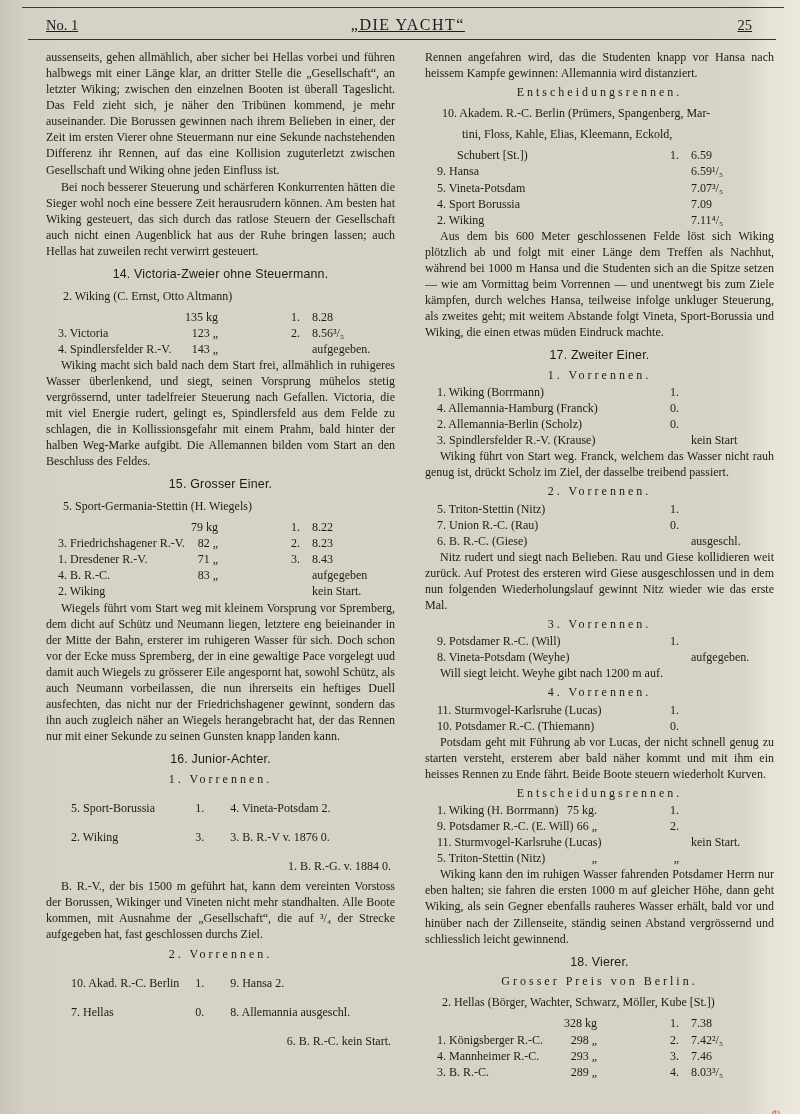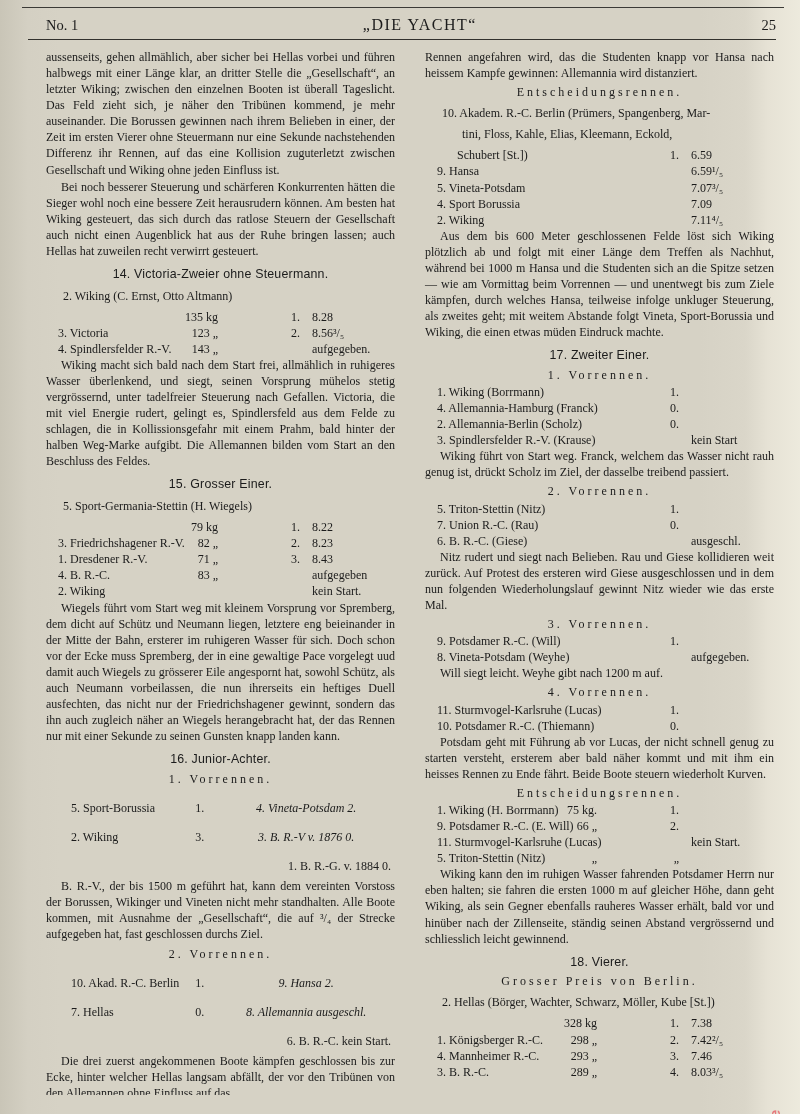--- a/index.html
+++ b/index.html
@@ -9,21 +9,21 @@
     font-family:"Liberation Serif","DejaVu Serif",serif;
   }
   .page{
     position:relative;width:800px;height:1114px;overflow:hidden;
     background:linear-gradient(90deg,#c9c5b7 0px,#d4d0c3 28px,#d6d2c5 60px,#d6d2c5 700px,#dad6c9 745px,#e6e2d5 768px,#edeadd 800px);
     color:#1b1b1b;
   }
   .top-rule{position:absolute;top:7px;left:22px;right:16px;border-top:1.5px solid #3b3a36;}
   .header{
     display:flex;justify-content:space-between;align-items:baseline;
-    padding:16px 24px 5px 46px;font-size:14.5px;
+    padding:16px 48px 5px 46px;font-size:14.5px;text-decoration:underline;
   }
   .header .title{font-size:16px;letter-spacing:1.5px;}
   .head-rule{border-top:1.5px solid #32312d;margin:0 24px 0 28px;}
   .columns{
     display:flex;gap:30px;padding:9px 38px 0 46px;
     height:1046px;overflow:hidden;
   }
   .col{
     width:349px;flex:0 0 349px;
     font-size:12px;line-height:1.34;text-align:justify;
@@ -40,21 +40,21 @@
   .resline{padding-left:12px;white-space:nowrap;margin:5px;}
   .resline.cont{padding-left:32px;}
   .res{position:relative;min-height:1.34em;white-space:nowrap;margin:0;}
   .res .n{display:inline-block;padding-left:12px;}
   .res.cont .n{padding-left:32px;}
   .res .w{position:absolute;left:100px;width:72px;text-align:right;top:0;}
   .res .p{position:absolute;left:224px;width:30px;text-align:right;top:0;}
   .res .t{position:absolute;left:266px;top:0;}
   .row2{display:flex;margin:13px;}
   .row2 .pairL{flex:0 0 53%;display:flex;justify-content:space-between;padding-left:12px;padding-right:26px;box-sizing:border-box;}
-  .row2 .pairR{flex:1;text-align:center;font-style:italic;}
+  .row2 .pairR{flex:1;text-align:left;}
   .watermark{
     position:absolute;right:16px;bottom:6px;
     transform:rotate(-90deg);transform-origin:bottom right;
     font-family:"Liberation Sans","DejaVu Sans",sans-serif;
     font-size:15.5px;font-weight:bold;letter-spacing:1.5px;
     color:rgba(228,92,99,0.78);white-space:nowrap;
   }
 </style>
 </head>
 <body>
@@ -112,21 +112,20 @@
           <span class="pairR">9. Hansa 2.</span>
         </div>
         <div class="row2">
           <span class="pairL">
             <span class="ln">7. Hellas</span>
             <span class="lv">0.</span>
           </span>
           <span class="pairR">8. Allemannia ausgeschl.</span>
         </div>
         <div class="centerline">6. B. R.-C. kein Start.</div>
-        <p class="para">Die drei zuerst angekommenen Boote kämpfen geschlossen bis zur Ecke, hinter welcher Hellas langsam abfällt, der vor den Tribünen von den Allemannen ohne Einfluss auf das</p>
       </div>
     <div class="col" id="col-right">
         <p class="para noindent">Rennen angefahren wird, das die Studenten knapp vor Hansa nach heissem Kampfe gewinnen: Allemannia wird distanziert.</p>
         <div class="spaced">Entscheidungsrennen.</div>
         <div class="resline">10. Akadem. R.-C. Berlin (Prümers, Spangenberg, Mar-</div>
         <div class="resline cont">tini, Floss, Kahle, Elias, Kleemann, Eckold,</div>
         <div class="res cont"><span class="n">Schubert [St.])</span><span class="p">1.</span><span class="t">6.59</span></div>
         <div class="res"><span class="n">9. Hansa</span><span class="t">6.59¹/₅</span></div>
         <div class="res"><span class="n">5. Vineta-Potsdam</span><span class="t">7.07³/₅</span></div>
         <div class="res"><span class="n">4. Sport Borussia</span><span class="t">7.09</span></div>

